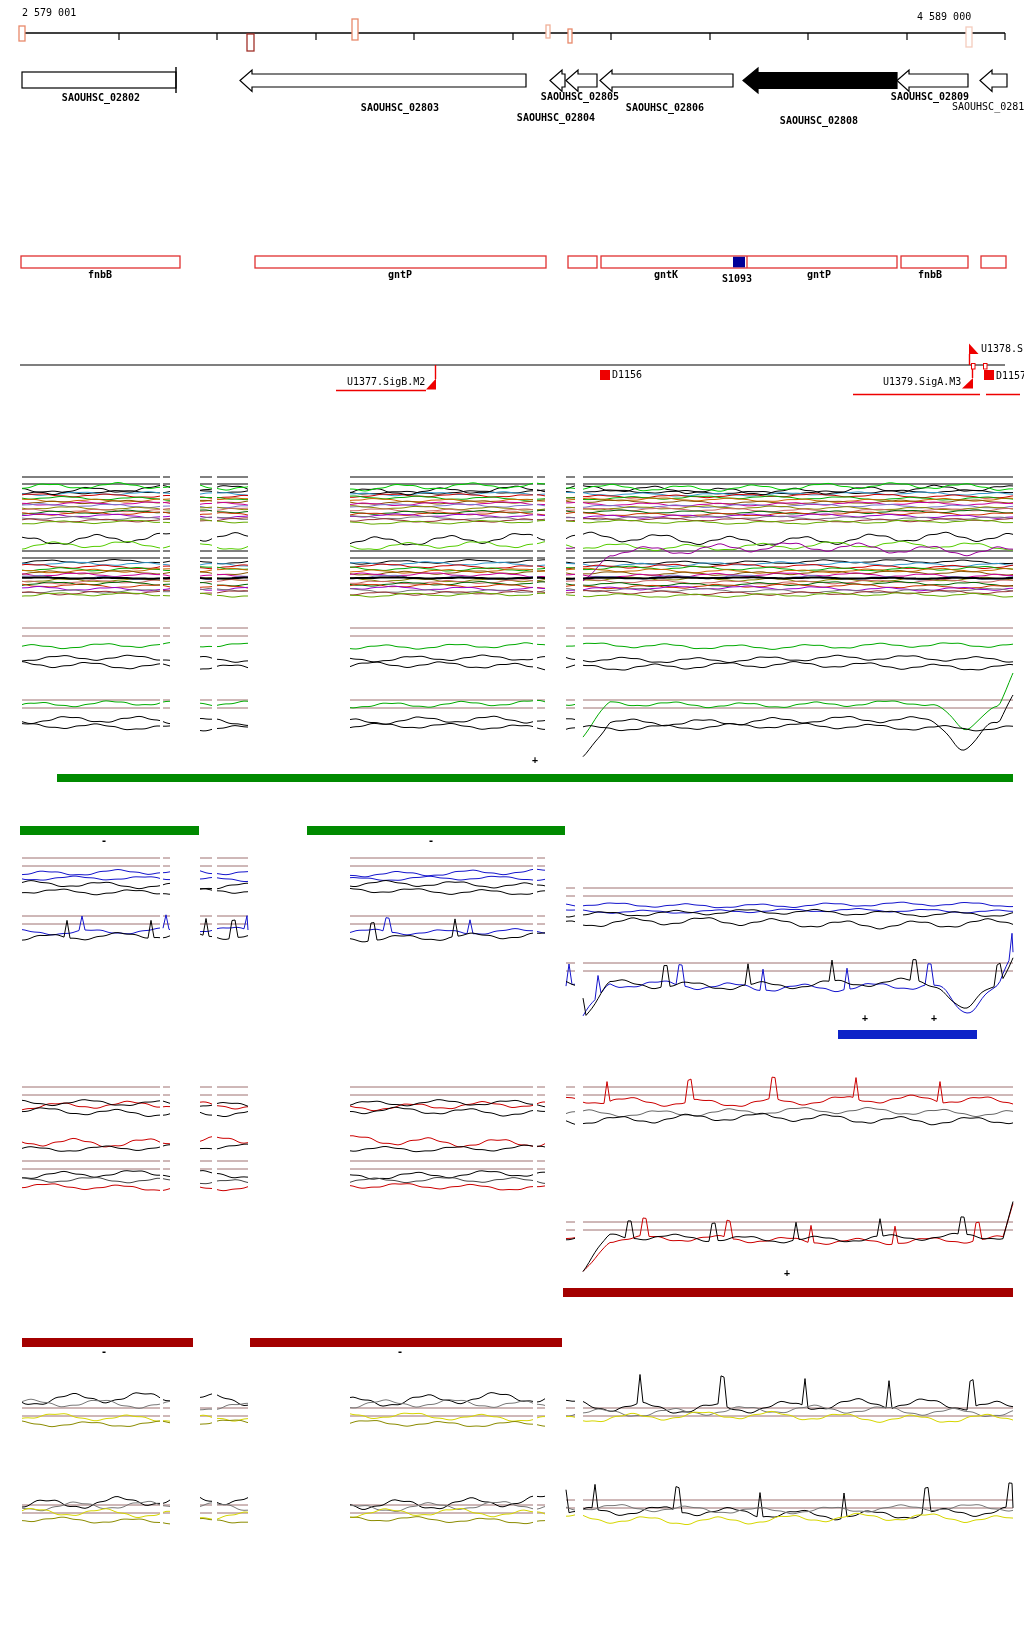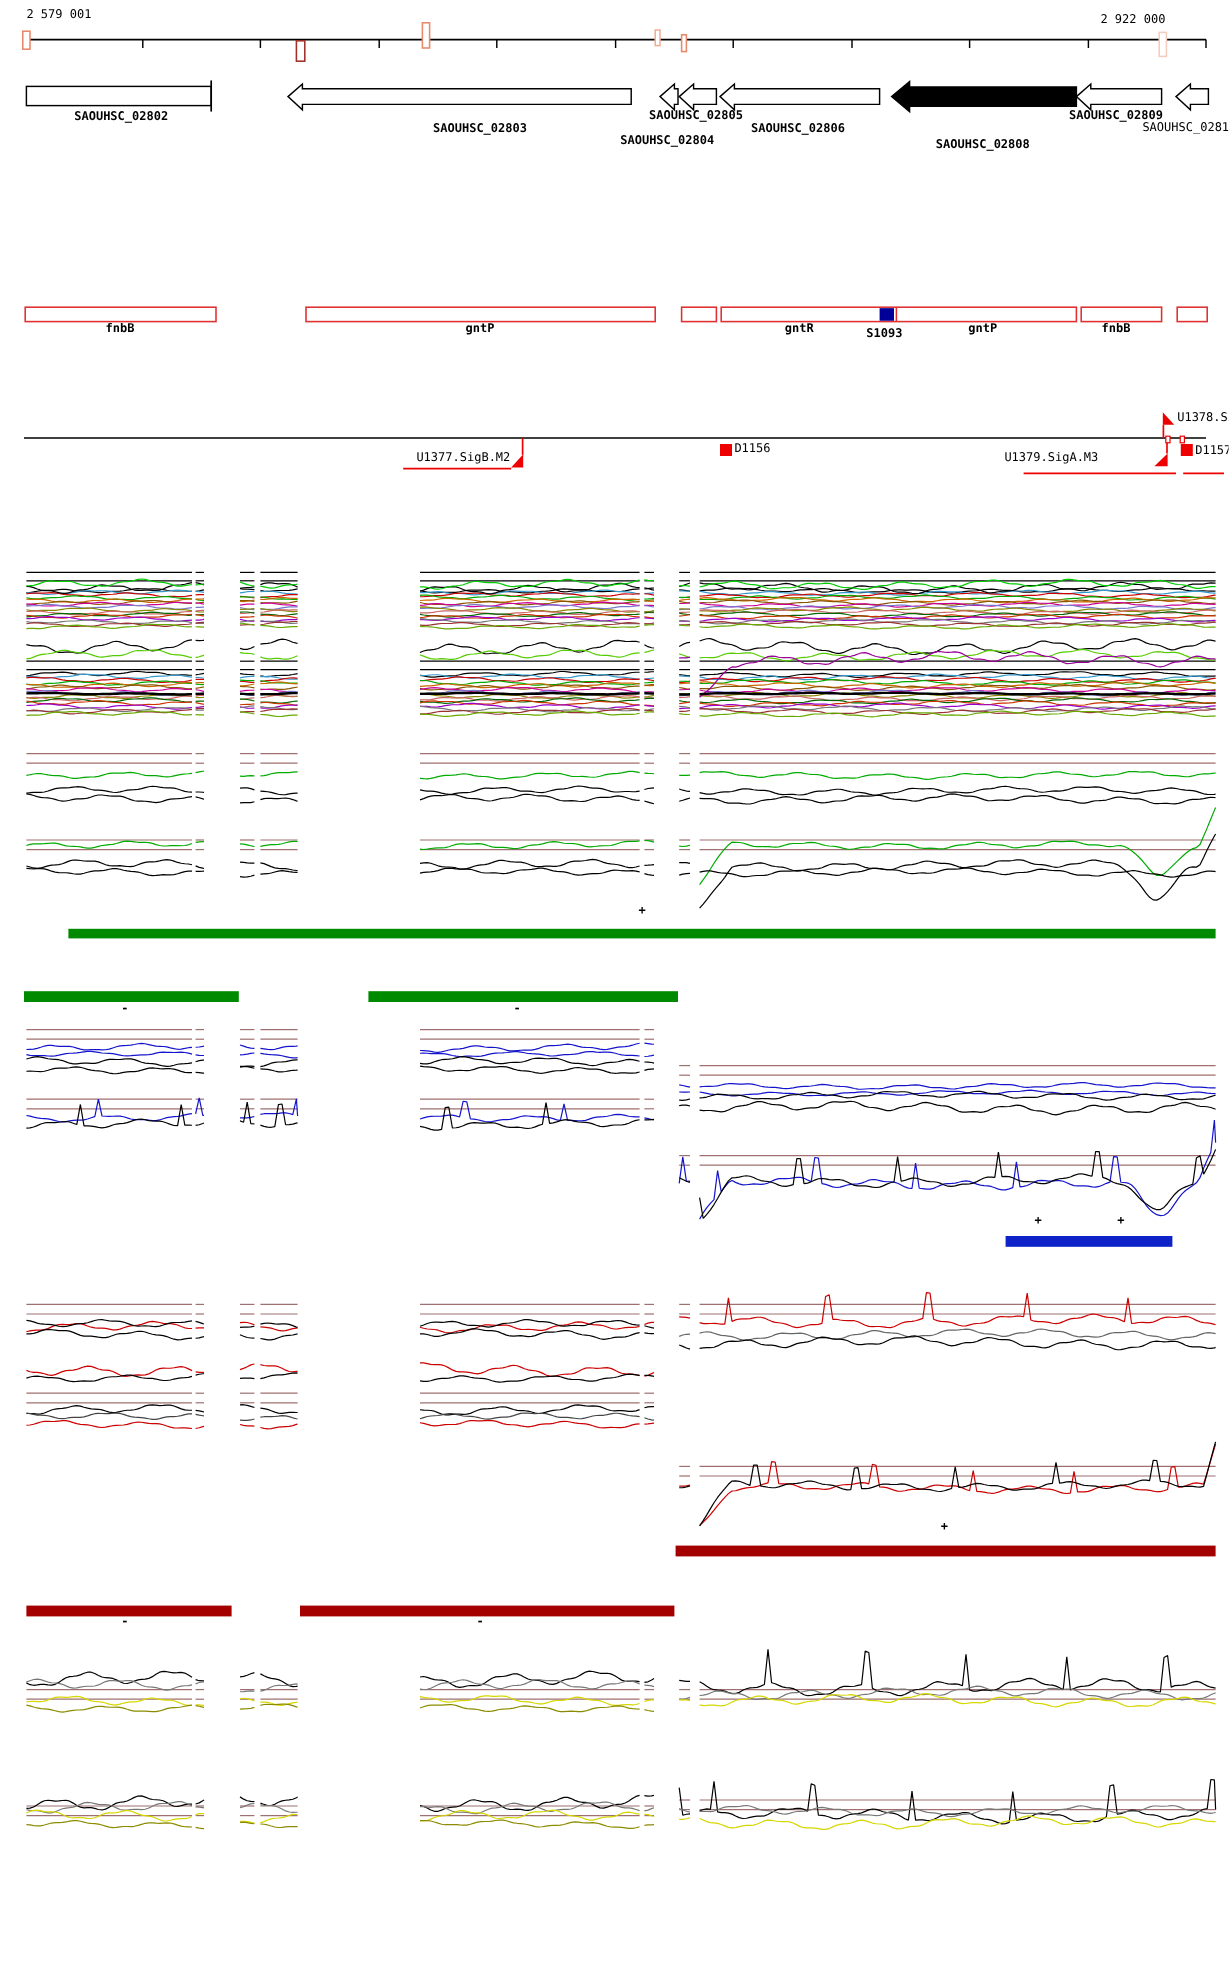--- a/index.html
+++ b/index.html
@@ -750,42 +750,42 @@
         <path d="M566 1516.2 L569 1516.1 L572 1515.6 L575 1514.9 " fill="none" stroke="#D6D600" stroke-width="1" stroke-linejoin="bevel"></path>
         <line x1="583" y1="1500" x2="1013" y2="1500" stroke="#9E7070" stroke-width="1"></line>
         <line x1="583" y1="1508" x2="1013" y2="1508" stroke="#9E7070" stroke-width="1"></line>
         <path d="M583 1509.2 L586 1507.9 L589 1507.4 L592 1507.8 L595 1484.4 L598 1509.9 L601 1510.5 L604 1510.6 L607 1510.9 L610 1511.8 L613 1513.3 L616 1514.7 L619 1515.4 L622 1515.2 L625 1514.5 L628 1513.8 L631 1513.5 L634 1513.5 L637 1513.2 L640 1512.1 L643 1510.4 L646 1508.7 L649 1507.6 L652 1507.4 L655 1507.6 L658 1507.7 L661 1507.4 L664 1506.9 L667 1506.9 L670 1507.8 L673 1509.4 L676 1486.6 L679 1487.7 L682 1512.7 L685 1512.8 L688 1513.3 L691 1514.2 L694 1515.3 L697 1515.7 L700 1515.3 L703 1514.0 L706 1512.7 L709 1511.9 L712 1511.6 L715 1511.4 L718 1510.7 L721 1509.5 L724 1508.2 L727 1507.5 L730 1507.8 L733 1508.7 L736 1509.8 L739 1510.4 L742 1510.7 L745 1511.1 L748 1512.1 L751 1513.8 L754 1515.6 L757 1516.8 L760 1492.6 L763 1516.8 L766 1516.5 L769 1516.6 L772 1517.0 L775 1517.1 L778 1516.3 L781 1514.8 L784 1513.2 L787 1512.1 L790 1511.7 L793 1511.8 L796 1511.8 L799 1511.3 L802 1510.6 L805 1510.4 L808 1511.0 L811 1512.5 L814 1514.2 L817 1515.3 L820 1515.9 L823 1516.2 L826 1516.7 L829 1517.8 L832 1519.1 L835 1519.9 L838 1519.7 L841 1518.7 L844 1493.0 L847 1516.7 L850 1516.4 L853 1516.1 L856 1515.3 L859 1513.9 L862 1512.3 L865 1511.1 L868 1510.9 L871 1511.5 L874 1512.1 L877 1512.4 L880 1512.3 L883 1512.4 L886 1513.1 L889 1514.5 L892 1516.2 L895 1517.5 L898 1517.9 L901 1517.6 L904 1517.4 L907 1517.5 L910 1517.9 L913 1518.1 L916 1517.4 L919 1515.9 L922 1514.0 L925 1488.1 L928 1487.4 L931 1511.7 L934 1511.3 L937 1510.4 L940 1509.2 L943 1508.5 L946 1508.6 L949 1509.6 L952 1510.9 L955 1511.9 L958 1512.3 L961 1512.4 L964 1512.9 L967 1514.0 L970 1515.3 L973 1516.3 L976 1516.4 L979 1515.6 L982 1514.5 L985 1513.7 L988 1513.4 L991 1513.2 L994 1512.4 L997 1511.0 L1000 1509.1 L1003 1507.7 L1006 1507.2 L1009 1482.9 L1012 1483.3 L1013 1507.9 " fill="none" stroke="#000000" stroke-width="1" stroke-linejoin="bevel"></path>
         <path d="M583 1509.5 L586 1509.5 L589 1509.6 L592 1509.7 L595 1509.2 L598 1508.1 L601 1506.9 L604 1505.9 L607 1505.6 L610 1505.6 L613 1505.6 L616 1505.4 L619 1504.9 L622 1504.6 L625 1505.0 L628 1506.0 L631 1507.2 L634 1508.2 L637 1508.7 L640 1508.9 L643 1509.3 L646 1510.0 L649 1510.9 L652 1511.6 L655 1511.7 L658 1511.1 L661 1510.2 L664 1509.6 L667 1509.4 L670 1509.3 L673 1509.0 L676 1508.1 L679 1507.1 L682 1506.3 L685 1506.1 L688 1506.6 L691 1507.2 L694 1507.6 L697 1507.7 L700 1507.8 L703 1508.4 L706 1509.4 L709 1510.8 L712 1511.9 L715 1512.4 L718 1512.4 L721 1512.3 L724 1512.4 L727 1512.7 L730 1513.0 L733 1512.8 L736 1511.9 L739 1510.7 L742 1509.7 L745 1509.2 L748 1509.1 L751 1509.0 L754 1508.6 L757 1507.9 L760 1507.4 L763 1507.5 L766 1508.2 L769 1509.3 L772 1510.1 L775 1510.6 L778 1510.8 L781 1511.1 L784 1511.8 L787 1512.8 L790 1513.6 L793 1513.8 L796 1513.4 L799 1512.6 L802 1512.0 L805 1511.7 L808 1511.6 L811 1511.1 L814 1510.2 L817 1508.9 L820 1507.8 L823 1507.3 L826 1507.4 L829 1507.7 L832 1507.8 L835 1507.6 L838 1507.4 L841 1507.6 L844 1508.5 L847 1509.6 L850 1510.7 L853 1511.2 L856 1511.2 L859 1511.1 L862 1511.2 L865 1511.6 L868 1512.0 L871 1511.8 L874 1511.0 L877 1509.8 L880 1508.7 L883 1508.0 L886 1507.7 L889 1507.4 L892 1506.8 L895 1505.9 L898 1505.1 L901 1504.8 L904 1505.2 L907 1506.0 L910 1506.8 L913 1507.1 L916 1507.2 L919 1507.5 L922 1508.2 L925 1509.3 L928 1510.2 L931 1510.7 L934 1510.4 L937 1509.9 L940 1509.4 L943 1509.3 L946 1509.3 L949 1509.0 L952 1508.1 L955 1506.9 L958 1505.7 L961 1505.0 L964 1505.0 L967 1505.2 L970 1505.2 L973 1505.0 L976 1504.7 L979 1504.8 L982 1505.5 L985 1506.7 L988 1507.9 L991 1508.7 L994 1508.9 L997 1509.1 L1000 1509.4 L1003 1510.1 L1006 1510.8 L1009 1511.1 L1012 1510.6 L1013 1510.3 " fill="none" stroke="#777777" stroke-width="1" stroke-linejoin="bevel"></path>
         <path d="M583 1515.4 L586 1516.7 L589 1518.0 L592 1518.8 L595 1519.1 L598 1519.5 L601 1520.4 L604 1521.6 L607 1522.8 L610 1523.3 L613 1523.0 L616 1522.2 L619 1521.5 L622 1521.2 L625 1521.2 L628 1520.9 L631 1520.0 L634 1518.7 L637 1517.4 L640 1516.8 L643 1517.0 L646 1517.5 L649 1517.9 L652 1518.0 L655 1517.9 L658 1518.2 L661 1519.2 L664 1520.7 L667 1522.2 L670 1523.1 L673 1523.3 L676 1523.2 L679 1523.4 L682 1523.9 L685 1524.5 L688 1524.5 L691 1523.8 L694 1522.4 L697 1521.1 L700 1520.3 L703 1519.9 L706 1519.7 L709 1519.2 L712 1518.2 L715 1517.2 L718 1516.8 L721 1517.2 L724 1518.2 L727 1519.2 L730 1519.8 L733 1520.0 L736 1520.2 L739 1521.0 L742 1522.2 L745 1523.4 L748 1524.0 L751 1523.8 L754 1523.1 L757 1522.4 L760 1522.0 L763 1522.0 L766 1521.6 L769 1520.7 L772 1519.2 L775 1517.6 L778 1516.6 L781 1516.3 L784 1516.5 L787 1516.5 L790 1516.2 L793 1515.7 L796 1515.6 L799 1516.3 L802 1517.6 L805 1518.9 L808 1519.8 L811 1520.1 L814 1520.0 L817 1520.2 L820 1520.8 L823 1521.5 L826 1521.8 L829 1521.2 L832 1520.0 L835 1518.7 L838 1517.8 L841 1517.4 L844 1517.1 L847 1516.4 L850 1515.3 L853 1514.0 L856 1513.3 L859 1513.4 L862 1514.2 L865 1515.0 L868 1515.5 L871 1515.7 L874 1515.9 L877 1516.6 L880 1517.9 L883 1519.3 L886 1520.3 L889 1520.4 L892 1520.1 L895 1519.6 L898 1519.6 L901 1519.8 L904 1519.8 L907 1519.1 L910 1517.8 L913 1516.3 L916 1515.3 L919 1514.9 L922 1515.0 L925 1515.1 L928 1514.7 L931 1514.2 L934 1514.0 L937 1514.6 L940 1515.8 L943 1517.3 L946 1518.4 L949 1518.9 L952 1519.2 L955 1519.7 L958 1520.6 L961 1521.7 L964 1522.5 L967 1522.4 L970 1521.6 L973 1520.6 L976 1519.9 L979 1519.7 L982 1519.5 L985 1519.0 L988 1518.0 L991 1516.7 L994 1515.9 L997 1515.8 L1000 1516.4 L1003 1517.2 L1006 1517.7 L1009 1517.8 L1012 1518.0 L1013 1518.1 " fill="none" stroke="#D6D600" stroke-width="1" stroke-linejoin="bevel"></path>
       </g>
     </svg>
 
   <span class="lbl" style="left:22px;top:8px">2 579 001</span>
-  <span class="lbl" style="left:917px;top:12px">2 922 000</span>
+  <span class="lbl" style="left:917px;top:12px">4 589 000</span>
 
   <span class="lbl ctr" style="left:101px;top:93px">SAOUHSC_02802</span>
   <span class="lbl ctr" style="left:400px;top:103px">SAOUHSC_02803</span>
   <span class="lbl ctr" style="left:556px;top:113px">SAOUHSC_02804</span>
   <span class="lbl ctr" style="left:580px;top:92px">SAOUHSC_02805</span>
   <span class="lbl ctr" style="left:665px;top:103px">SAOUHSC_02806</span>
   <span class="lbl ctr" style="left:819px;top:116px">SAOUHSC_02808</span>
   <span class="lbl ctr" style="left:930px;top:92px">SAOUHSC_02809</span>
   <span class="lbl" style="left:952px;top:102px">SAOUHSC_0281</span>
 
   <span class="lbl ctr" style="left:100px;top:270px">fnbB</span>
   <span class="lbl ctr" style="left:400px;top:270px">gntP</span>
-  <span class="lbl ctr" style="left:666px;top:270px">gntR</span>
+  <span class="lbl ctr" style="left:666px;top:270px">gntK</span>
   <span class="lbl ctr" style="left:737px;top:274px">S1093</span>
   <span class="lbl ctr" style="left:819px;top:270px">gntP</span>
   <span class="lbl ctr" style="left:930px;top:270px">fnbB</span>
 
   <span class="lbl" style="left:347px;top:377px">U1377.SigB.M2</span>
   <span class="lbl" style="left:612px;top:370px">D1156</span>
   <span class="lbl" style="left:981px;top:344px">U1378.Si</span>
-  <span class="lbl" style="left:837px;top:377px">U1379.SigA.M3</span>
+  <span class="lbl" style="left:883px;top:377px">U1379.SigA.M3</span>
   <span class="lbl" style="left:996px;top:371px">D1157</span>
 
   <span class="lbl ctr" style="left:535px;top:755px">+</span>
   <span class="lbl ctr" style="left:104px;top:836px">-</span>
   <span class="lbl ctr" style="left:431px;top:836px">-</span>
   <span class="lbl ctr" style="left:865px;top:1013px">+</span>
   <span class="lbl ctr" style="left:934px;top:1013px">+</span>
   <span class="lbl ctr" style="left:787px;top:1268px">+</span>
   <span class="lbl ctr" style="left:104px;top:1347px">-</span>
   <span class="lbl ctr" style="left:400px;top:1347px">-</span>

